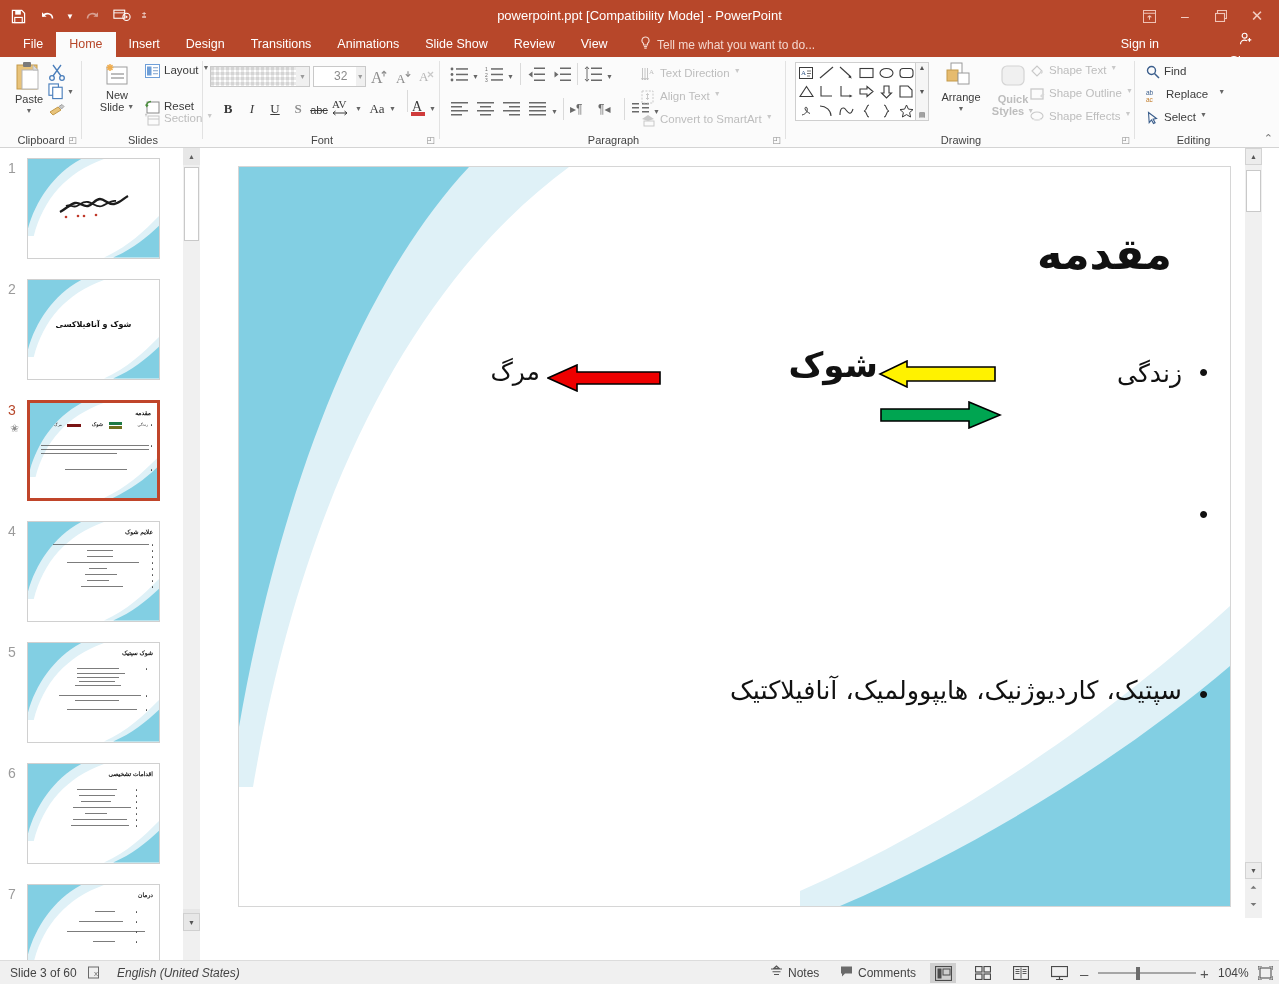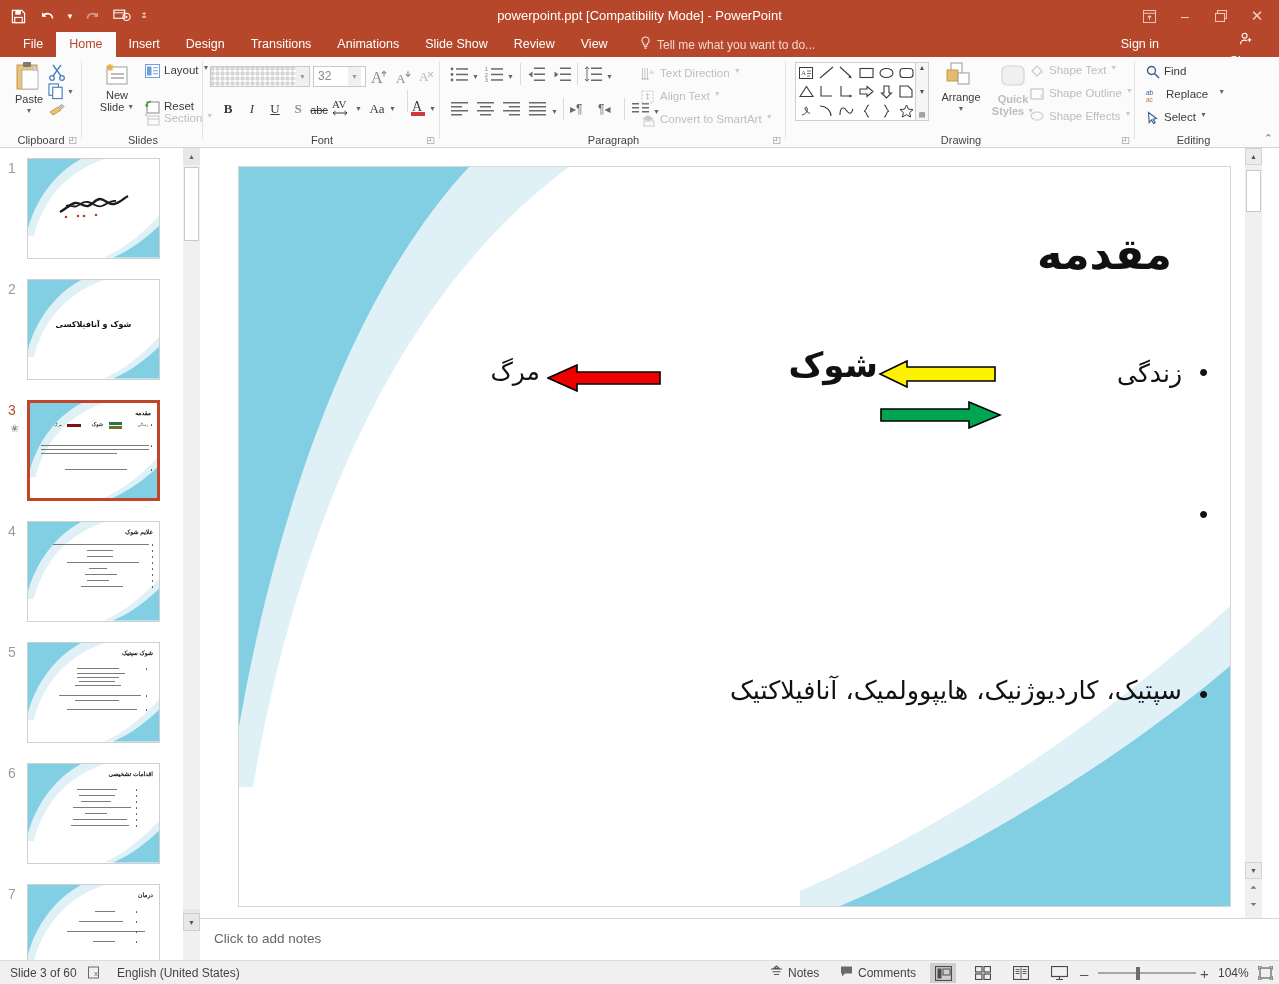--- a/index.html
+++ b/index.html
@@ -382,21 +382,21 @@
       </div>
       <div class="grp-label">Slides</div>
       <div class="grp-sep" style="right:0;"></div>
     </div>
 
     <div class="grp" style="left:204px; width:236px;">
       <div class="fontbox" style="left:6px; top:9px; width:100px;">
         <div class="fontname"></div>
         <div class="fbox-caret">▼</div>
       </div>
-      <div class="fontbox" style="left:109px; top:9px; width:53px;">
+      <div class="fontbox" style="left:109px; top:9px; width:53px;padding-left:16px;">
         <div class="fsize">32</div>
         <div class="fbox-caret">▼</div>
       </div>
       <div style="position:absolute; left:166px; top:10px;">
         <svg width="19" height="19" viewBox="0 0 19 19">
             <text x="1" y="16" font-family="Liberation Serif, serif" font-size="16" fill="#8c8c8c">A</text>
             <path d="M14 4.5v5M11.8 6.5L14 4.2l2.2 2.3" stroke="#8c8c8c" stroke-width="1.1" fill="none"></path>
           </svg>
       </div>
       <div style="position:absolute; left:190px; top:10px;">
@@ -1001,34 +1001,31 @@
 
       <div class="vscroll">
         <div class="vs-btn" style="top:0;">▲</div>
         <div class="vs-thumb"></div>
         <div class="vs-btn" style="top:714px;">▼</div>
         <div class="vs-extra" style="top:733px;">⏶</div>
         <div class="vs-extra" style="top:750px;">⏷</div>
       </div>
     </div>
 
-    <div class="notesbar">
-      <div class="notes-text">Click to add notes</div>
-    </div>
   </div>
 
   <div class="statusbar">
     <div class="sb-item" style="left:10px;">Slide 3 of 60</div>
     <div class="sb-item" style="left:88px;">
       <svg width="15" height="14" viewBox="0 0 15 14">
           <rect x="0.5" y="1" width="10" height="11" fill="none" stroke="#6a6a6a" stroke-width="1"></rect>
           <text x="6" y="10" font-size="8" fill="#6a6a6a" font-family="Liberation Sans, sans-serif">x</text>
         </svg>
     </div>
-    <div class="sb-item" style="left:117px;">English (United States)</div>
+    <div class="sb-item" style="left:117px;font-style:italic;">English (United States)</div>
 
     <div class="sb-item" style="left:770px;">
       <span><svg width="13" height="13" viewBox="0 0 13 13">
             <path d="M1 4h11M2.5 6.8h8M4 9.5h5M6.5 1L4 3.2h5z" stroke="#555" stroke-width="1.1" fill="none"></path>
           </svg></span>
       <span>Notes</span>
     </div>
     <div class="sb-item" style="left:840px;">
       <span><svg width="13" height="13" viewBox="0 0 13 13">
             <path d="M1 1.5h11v7H5l-3 3V8.5H1z" fill="#6a6a6a"></path>

